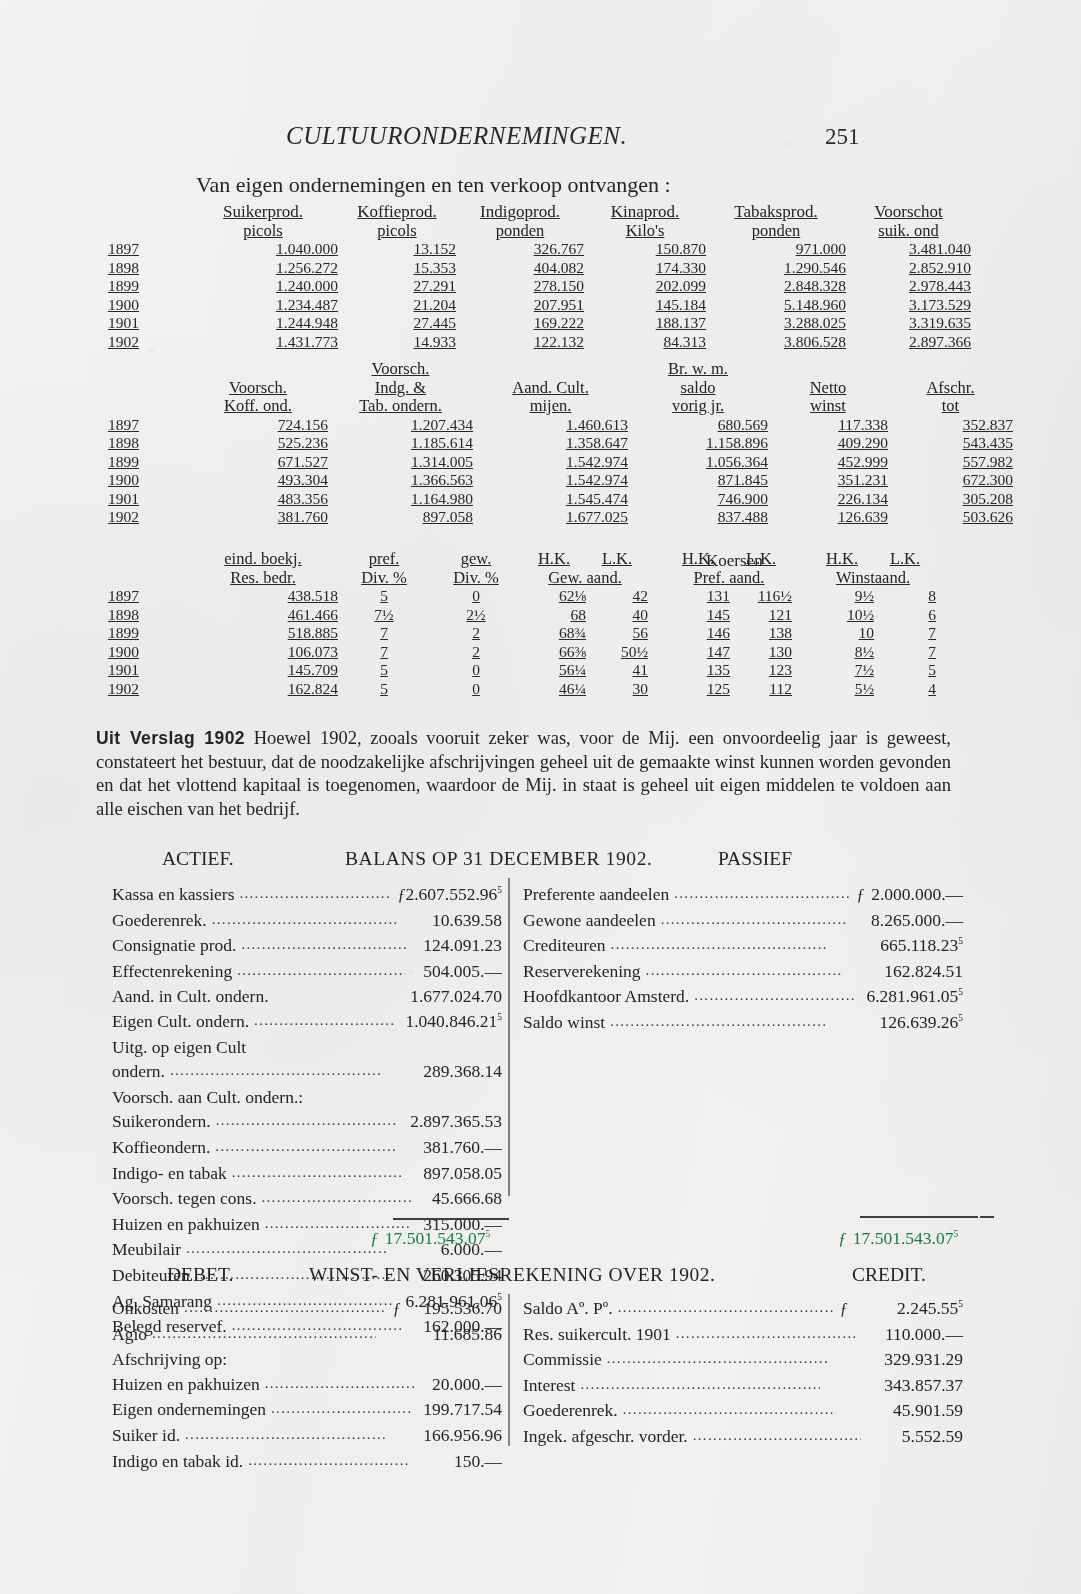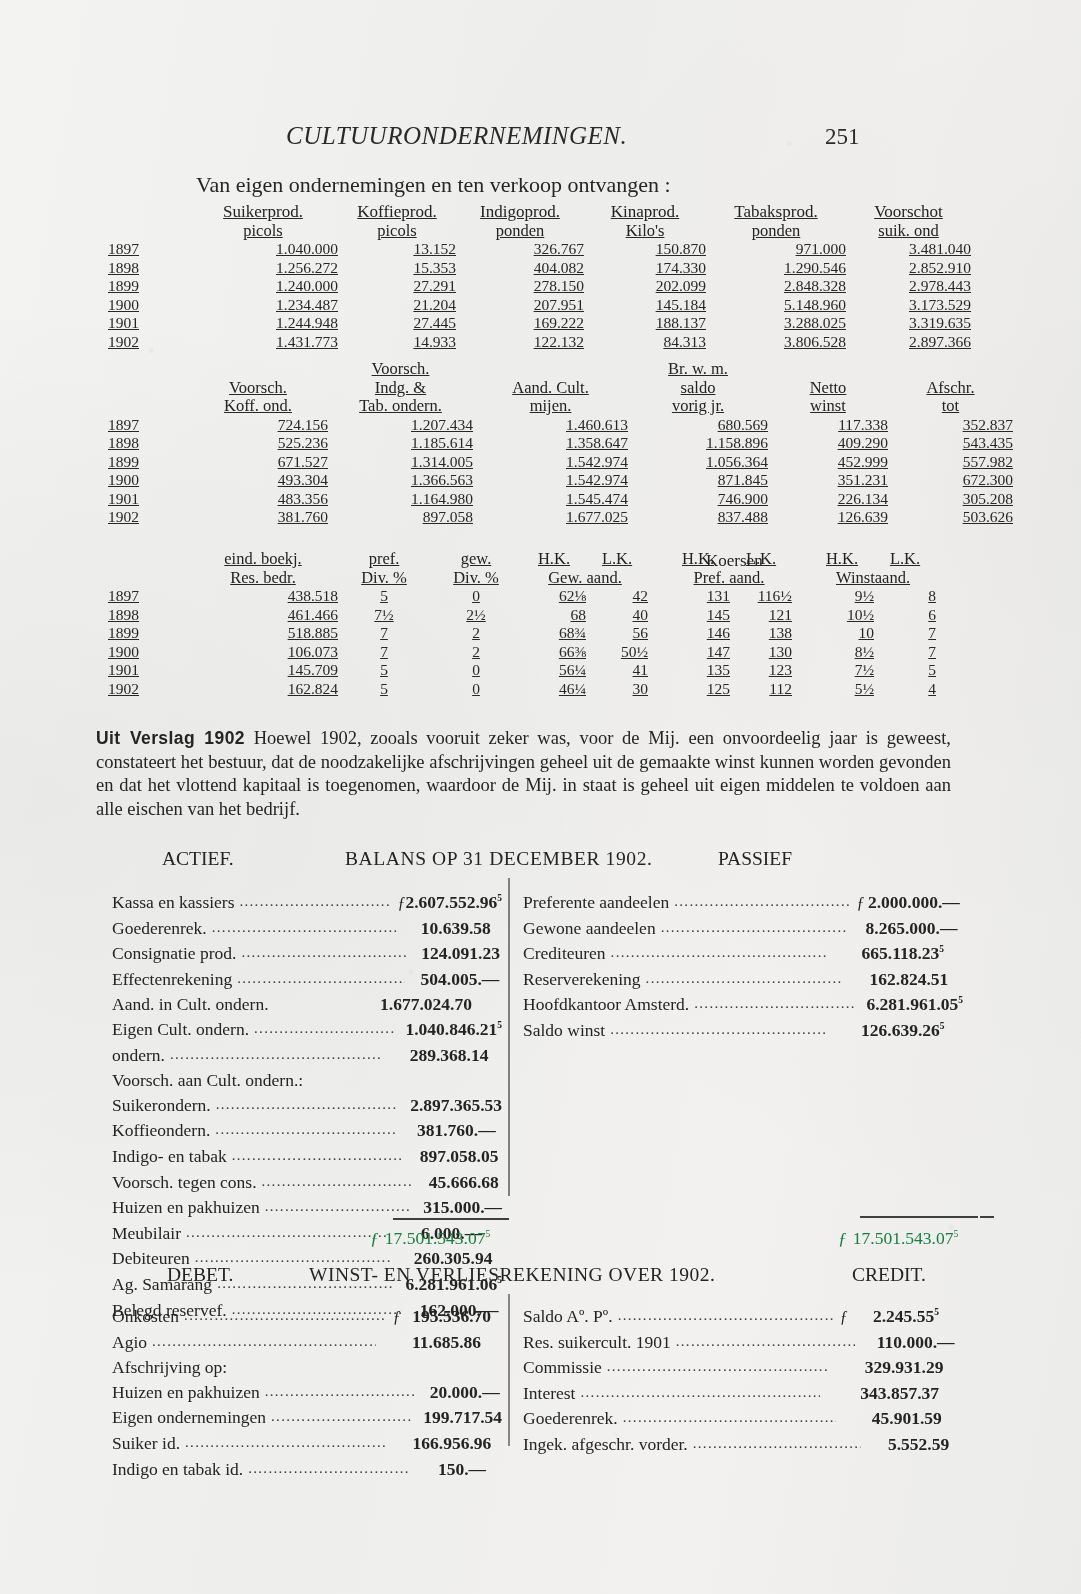--- a/index.html
+++ b/index.html
@@ -117,31 +117,31 @@
 
   
   .bal-head{
     position:absolute;top:848px;left:0;right:0;height:26px;font-size:19.5px;color:#242424;
   }
   .bal-head .a{position:absolute;left:162px;}
   .bal-head .b{position:absolute;left:345px;letter-spacing:.6px;}
   .bal-head .c{position:absolute;left:718px;}
 
   .ledger{
-    position:absolute;font-size:17.5px;line-height:24.6px;color:#242424;margin-top:8px;
+    position:absolute;font-size:17.5px;line-height:24.6px;color:#242424;
   }
   .ledger .row{display:flex;align-items:baseline;white-space:nowrap;}
   .ledger .lbl{}
   .ledger .dots{
     flex:1 1 auto;margin:0 5px;overflow:hidden;
     font-size:15px;color:#3a3a3a;letter-spacing:1.3px;
     transform:translateY(-2px);
   }
   .ledger .cur{width:14px;text-align:center;font-style:italic;font-size:16px;}
-  .ledger .amt{text-align:center;font-weight:bold;}
+  .ledger .amt{text-align:right;}
 
   #ledger-actief{left:112px;top:882px;width:390px;}
   #ledger-actief .amt{width:152px;}
   #ledger-passief{left:523px;top:882px;width:440px;}
   #ledger-passief .amt{width:168px;}
 
   .divider{
     position:absolute;left:508px;top:878px;width:2px;height:318px;
     background:#5b5b5b;opacity:.75;
   }
@@ -515,20 +515,23 @@
         <span class="cur"></span>
         <span class="amt">1.677.024.70</span>
       </div>
       <div class="row">
         <span class="lbl">Eigen Cult. ondern.</span>
         <span class="dots">............................................................</span>
         <span class="cur"></span>
         <span class="amt">1.040.846.21<sup class="frac">5</sup></span>
       </div>
       <div class="row">
+        <span class="lbl">Uitg. op eigen Cult</span>
+      </div>
+      <div class="row">
         <span class="lbl">ondern.</span>
         <span class="dots">............................................................</span>
         <span class="cur"></span>
         <span class="amt">289.368.14</span>
       </div>
       <div class="row">
         <span class="lbl">Voorsch. aan Cult. ondern.:</span>
       </div>
       <div class="row">
         <span class="lbl">Suikerondern.</span>

